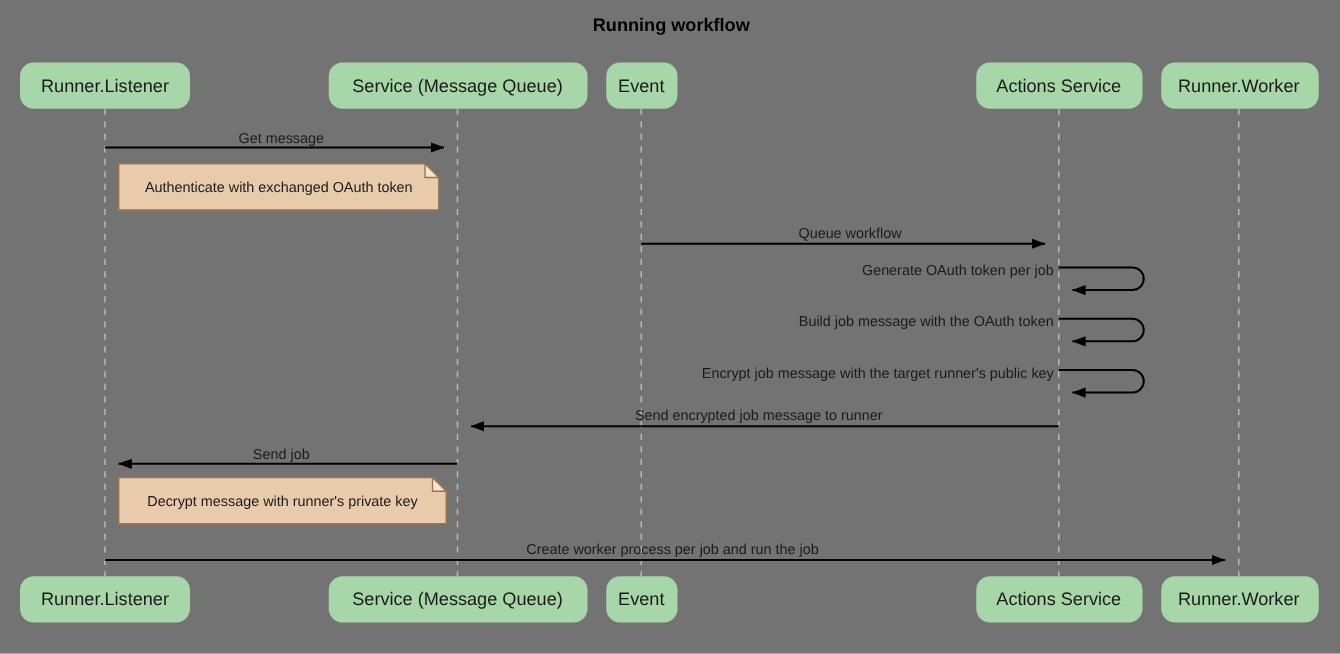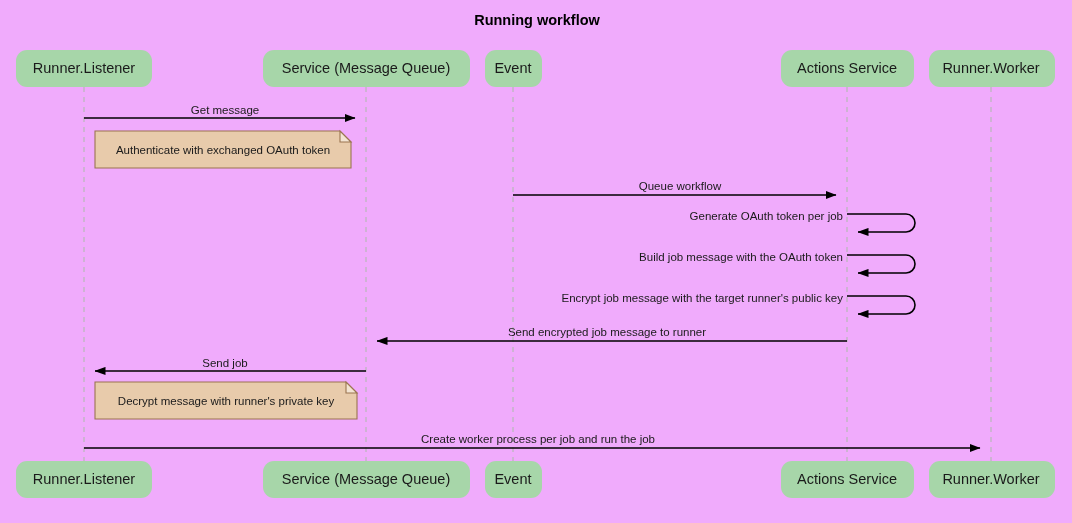--- a/index.html
+++ b/index.html
@@ -9,21 +9,21 @@
     background: #ffffff;
   }
   body {
     font-family: "Liberation Sans", sans-serif;
     -webkit-font-smoothing: antialiased;
   }
   #diagram-root {
     position: relative;
     width: 1072px;
     height: 523px;
-    background: #f0abfc;
+    background: #737373;
     overflow: hidden;
   }
   #diagram-svg {
     position: absolute;
     left: 0;
     top: 0;
     width: 1072px;
     height: 523px;
     display: block;
   }

